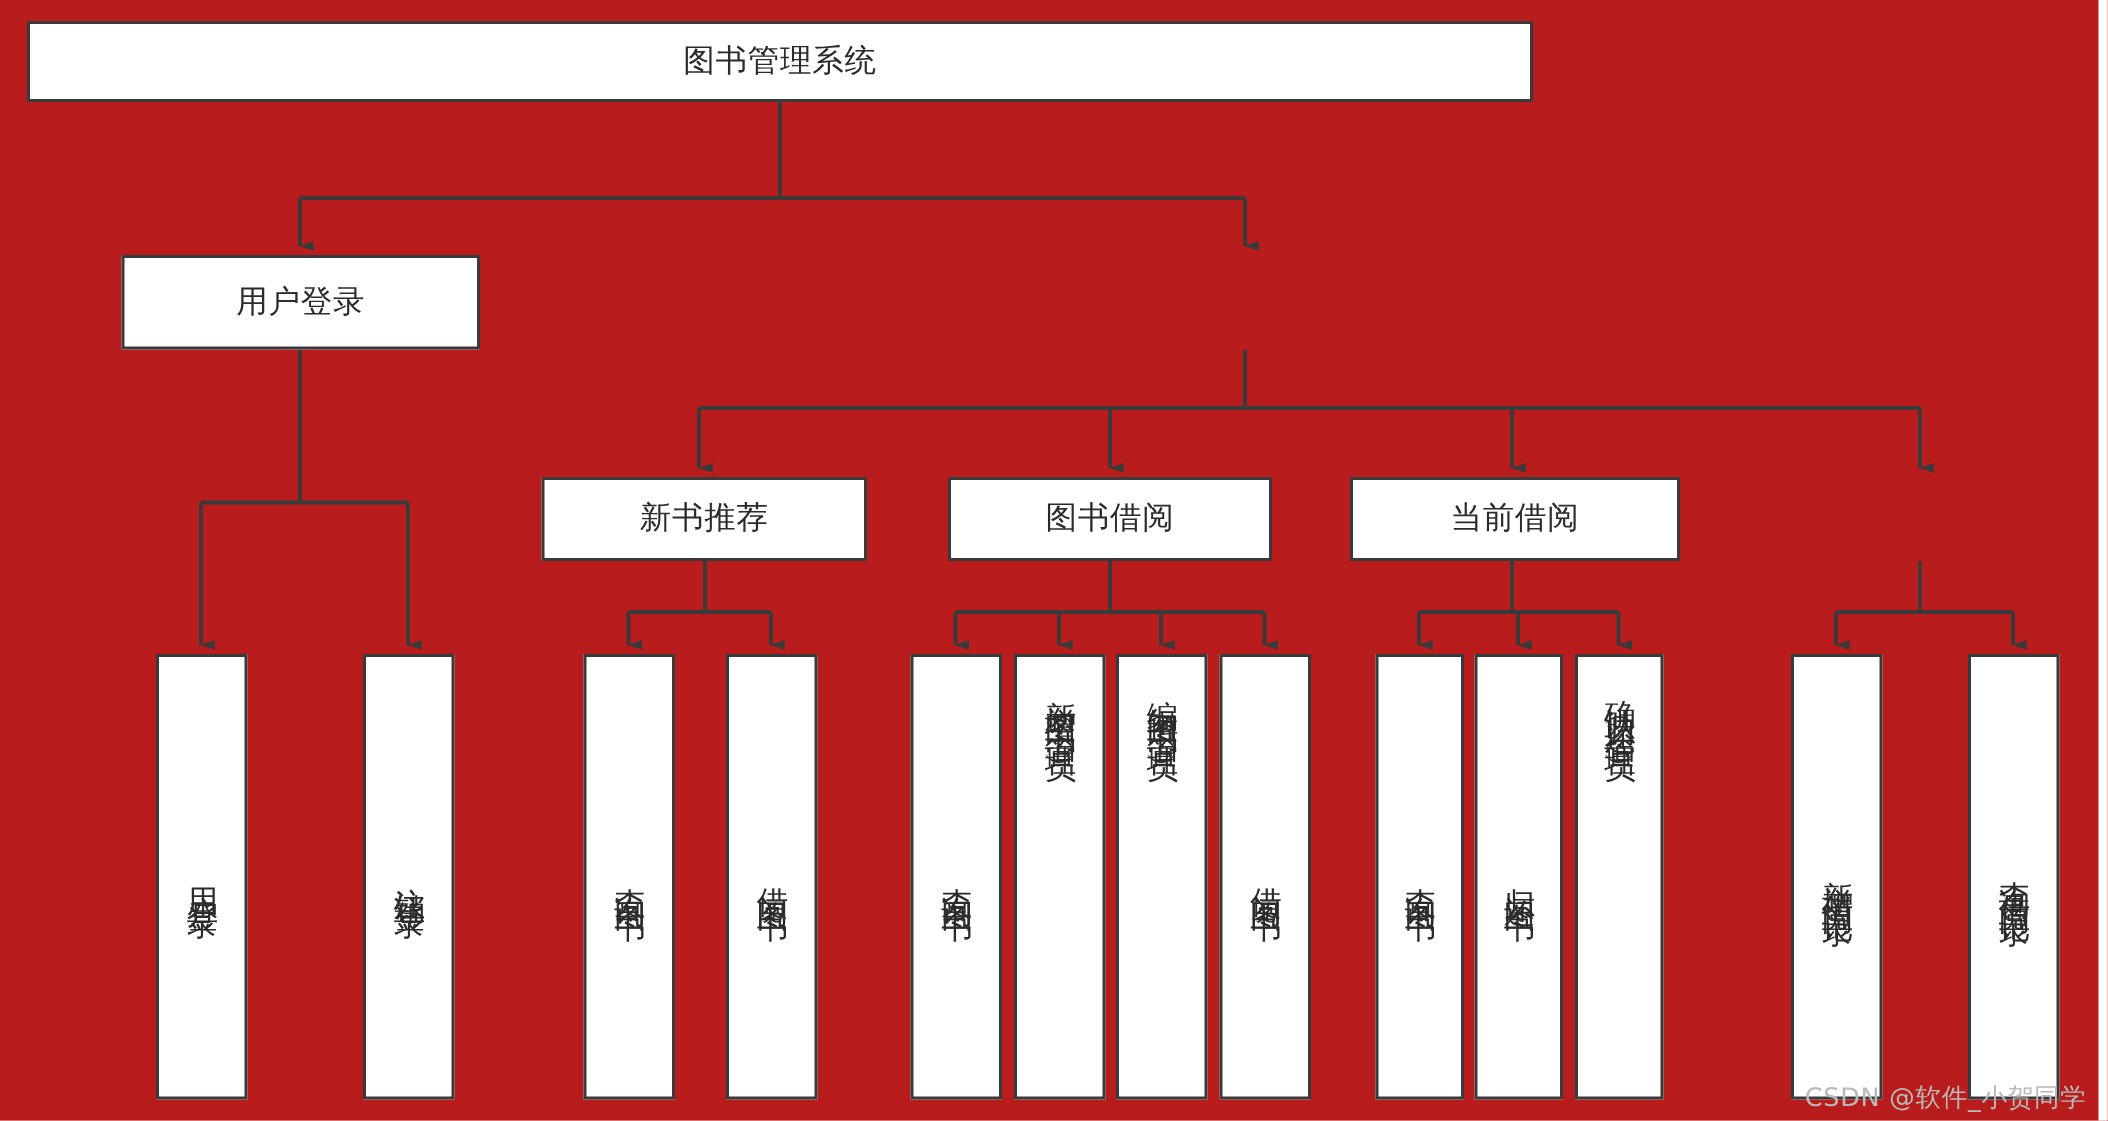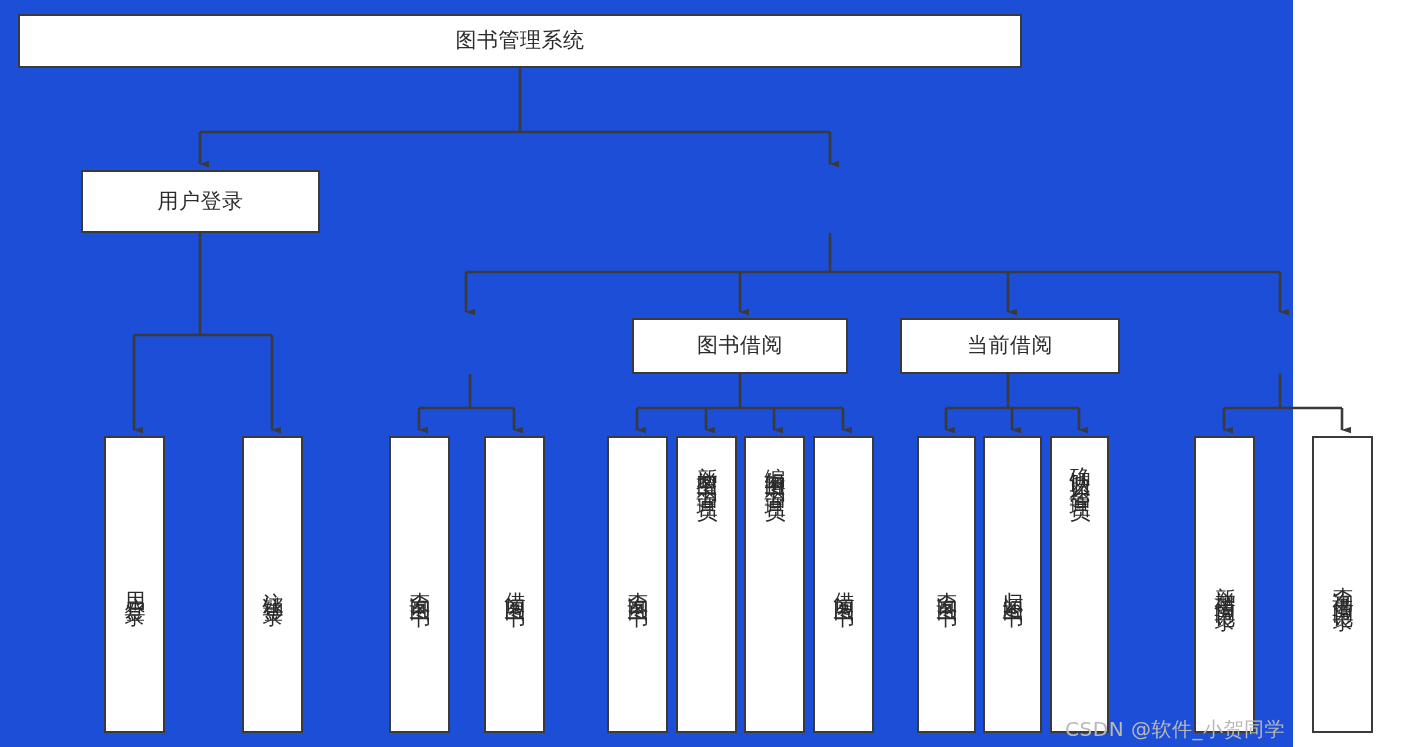--- a/index.html
+++ b/index.html
@@ -8,23 +8,23 @@
     background: #ffffff;
   }
   body {
     width: 1405px;
     height: 747px;
     overflow: hidden;
     font-family: "DejaVu Sans", "Liberation Sans", sans-serif;
   }
   #diagram-root {
     position: relative;
-    width: 1293px;
+    width: 1399px;
     height: 747px;
-    background: #1d4ed8;
+    background: #b91c1c;
   }
   svg.diagram-svg {
     position: absolute;
     left: 0;
     top: 0;
     width: 1405px;
     height: 747px;
   }
   .node-box {
     position: absolute;
@@ -57,21 +57,21 @@
     writing-mode: vertical-rl;
     text-orientation: upright;
     letter-spacing: 5px;
     line-height: 1;
     white-space: nowrap;
   }
   .watermark {
     position: absolute;
     right: 8px;
     bottom: 4px;
-    font-size: 20px;
+    font-size: 17px;
     color: #b9b9b9;
     white-space: nowrap;
     letter-spacing: 0.5px;
   }
 </style>
 </head>
 <body>
 
 <div id="diagram-root">
 
@@ -129,20 +129,23 @@
   </svg>
 
   <div class="node-box" style="left: 18px; top: 14px; width: 1004px; height: 54px; border-color: rgb(58, 58, 58);">
     <span class="node-label-h" style="color: rgb(43, 43, 43);">图书管理系统</span>
   </div>
 
   <div class="node-box" style="left: 81px; top: 170px; width: 239px; height: 63px; border-color: rgb(58, 58, 58);">
     <span class="node-label-h" style="color: rgb(43, 43, 43);">用户登录</span>
   </div>
 
+  <div class="node-box" style="left: 361px; top: 318px; width: 217px; height: 56px; border-color: rgb(58, 58, 58);">
+    <span class="node-label-h" style="color: rgb(43, 43, 43);">新书推荐</span>
+  </div>
   <div class="node-box" style="left: 632px; top: 318px; width: 216px; height: 56px; border-color: rgb(58, 58, 58);">
     <span class="node-label-h" style="color: rgb(43, 43, 43);">图书借阅</span>
   </div>
   <div class="node-box" style="left: 900px; top: 318px; width: 220px; height: 56px; border-color: rgb(58, 58, 58);">
     <span class="node-label-h" style="color: rgb(43, 43, 43);">当前借阅</span>
   </div>
 
   <div class="node-box leaf centered" style="left: 104px; top: 436px; width: 61px; height: 297px; border-color: rgb(58, 58, 58);">
     <span class="node-label-v" style="color: rgb(43, 43, 43);">用户登录</span>
   </div>

